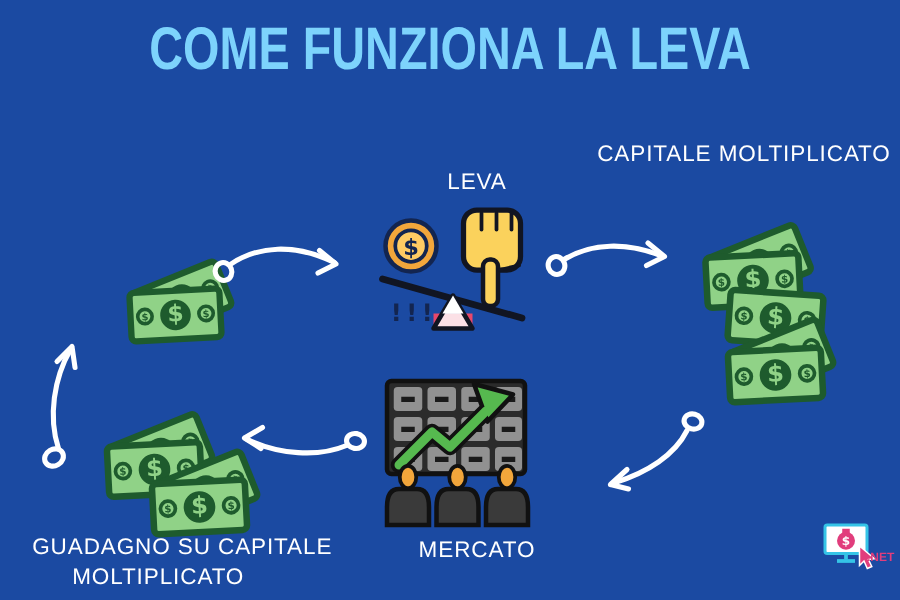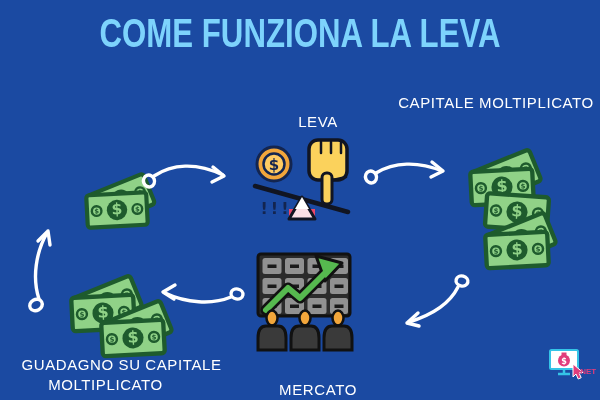--- a/index.html
+++ b/index.html
@@ -45,21 +45,21 @@
         <use href="#bill" transform="translate(7,-17) rotate(-22)"></use>
         <use href="#bill" transform="rotate(-3)"></use>
       </g>
     </defs>
   </svg>
 
   <div class="title"><span>COME FUNZIONA LA LEVA</span></div>
 
   <div class="node-label" style="left:288px;top:113px;width:60px;">LEVA</div>
   <div class="node-label" style="left:384px;top:94px;width:200px;margin-left:12px;">CAPITALE MOLTIPLICATO</div>
-  <div class="node-label" style="left:248px;top:358px;width:140px;margin-top:23px;">MERCATO</div>
+  <div class="node-label" style="left:248px;top:358px;width:140px;">MERCATO</div>
   <div class="node-label" style="left:19px;top:356px;width:205px;">GUADAGNO SU CAPITALE</div>
   <div class="node-label" style="left:3px;top:376px;width:205px;">MOLTIPLICATO</div>
 
   <svg class="abs" style="left:60px;top:168px;" width="110" height="80">
     <use href="#bill-pair" transform="translate(57,42) scale(0.6)"></use>
   </svg>
 
   <svg class="abs" style="left:245px;top:133px;" width="112" height="98">
     <line x1="10" y1="53" x2="103" y2="79" stroke="#111522" stroke-width="4.5" stroke-linecap="round"></line>
     <polygon points="44,76 70,76 70,86 44,86" fill="#E8476B"></polygon>

